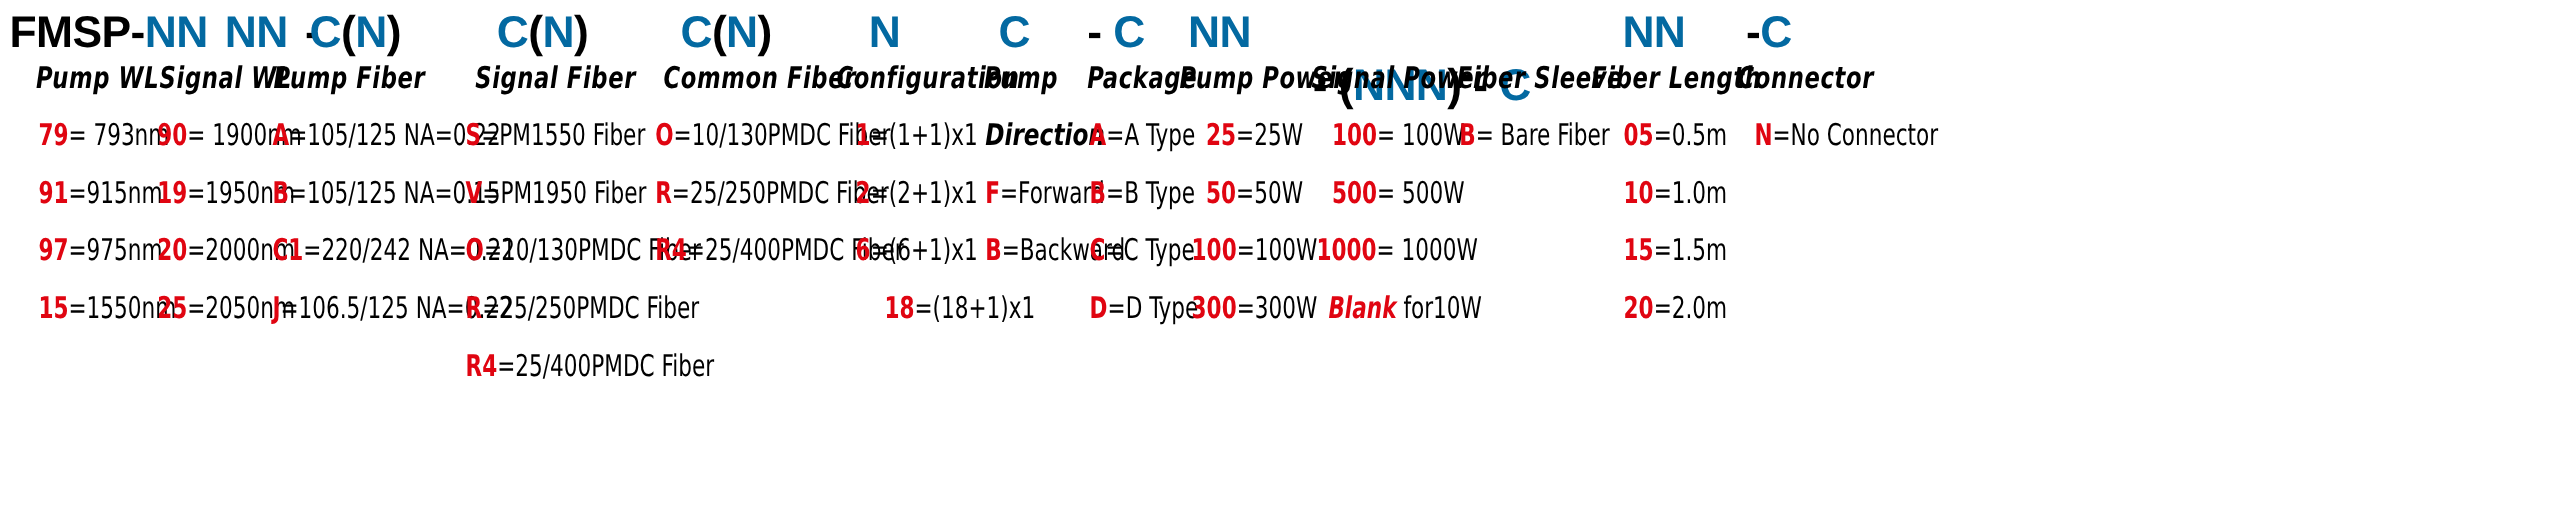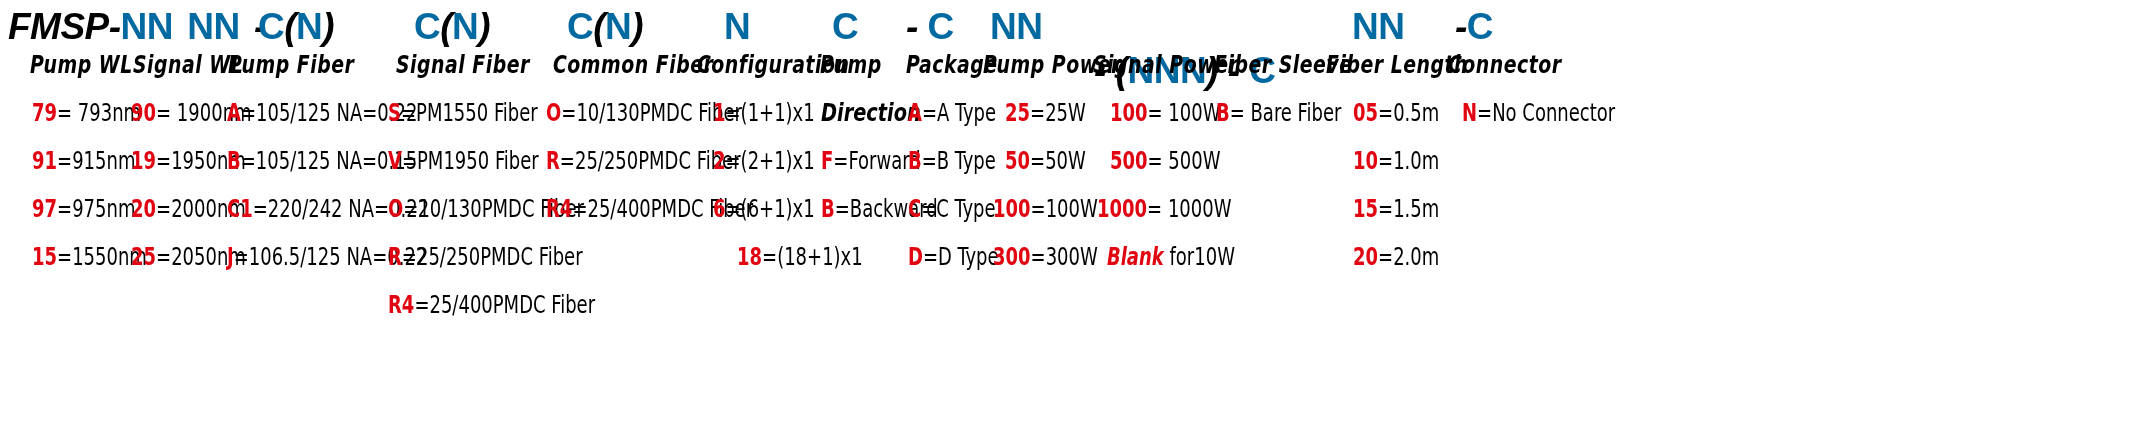--- a/index.html
+++ b/index.html
@@ -30,21 +30,21 @@
 
   
   .code {
     font-family: "Liberation Sans", sans-serif;
     font-weight: bold;
     font-size: 37px;
     letter-spacing: -0.5px;
     color: #000000;
   }
   .code .k { color: #0369a1; }
-  .code .b { color: #000000; font-style: italic; }
+  .code .b { color: #000000; }
 
   
   .colhead {
     font-family: "DejaVu Sans Condensed", "Liberation Sans Narrow", "Liberation Sans", sans-serif;
     font-weight: bold;
     font-style: italic;
     font-size: 25px;
     color: #000000;
     transform: scaleX(0.84);
     transform-origin: left center;

